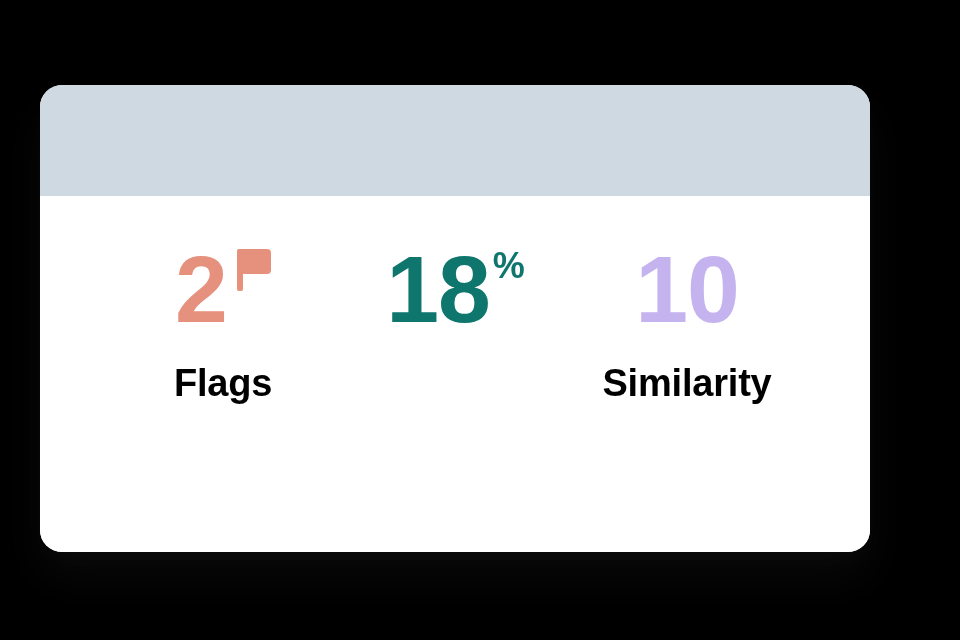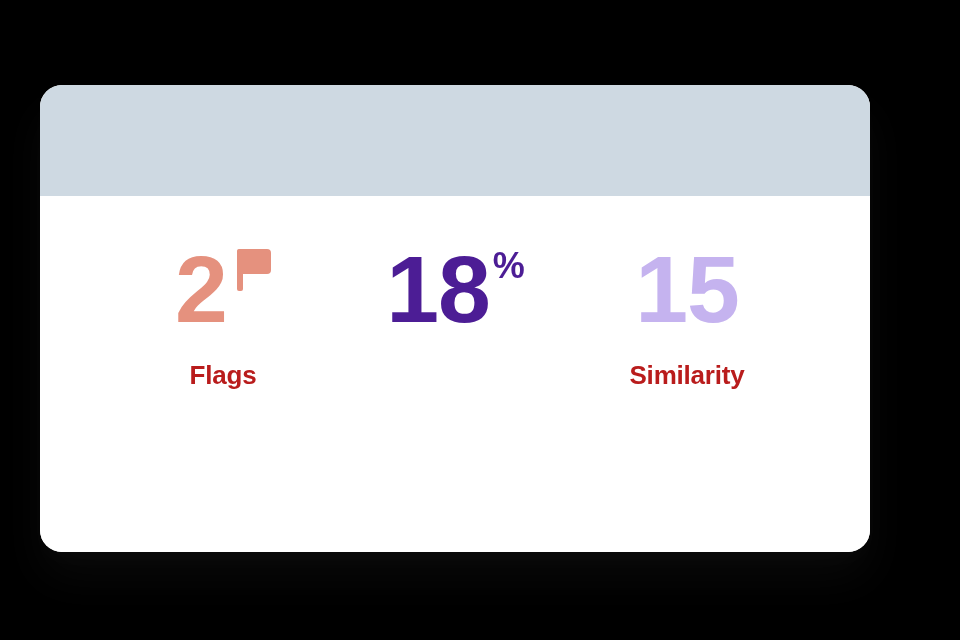--- a/index.html
+++ b/index.html
@@ -83,23 +83,23 @@
     font-size: 36px;
     font-weight: 700;
     line-height: 1;
     margin-left: 3px;
     margin-top: 6px;
     display: inline-block;
   }
 
   .stat-label {
     margin-top: 22px;
-    font-size: 26px;
+    font-size: 38px;
     font-weight: 700;
-    color: #b91c1c;
+    color: #000000;
     line-height: 1.22;
     letter-spacing: -0.2px;
     max-width: 210px;
   }
 
   
   .flag-icon {
     position: relative;
     display: inline-block;
     width: 40px;
@@ -120,21 +120,21 @@
     position: absolute;
     left: 6px;
     top: 0;
     width: 6px;
     height: 42px;
     background: currentColor;
     border-radius: 2px;
   }
 
   .c-flags { color: #e5917e; }
-  .c-similarity { color: #4c1d95; }
+  .c-similarity { color: #0f766e; }
   .c-citations { color: #c5b3ef; }
 </style>
 </head>
 <body>
 
 <div id="root">
 
   <div class="card">
 
     <div class="card-header"></div>
@@ -155,21 +155,21 @@
 
         <div class="stat">
           <div class="stat-value c-similarity">
             <span class="num">18</span>
             <span class="stat-sup">%</span>
           </div>
         </div>
 
         <div class="stat">
           <div class="stat-value c-citations">
-            <span class="num">15</span>
+            <span class="num">10</span>
           </div>
           <div class="stat-label">Similarity</div>
         </div>
 
       </div>
     </div>
 
   </div>
 
 </div>

